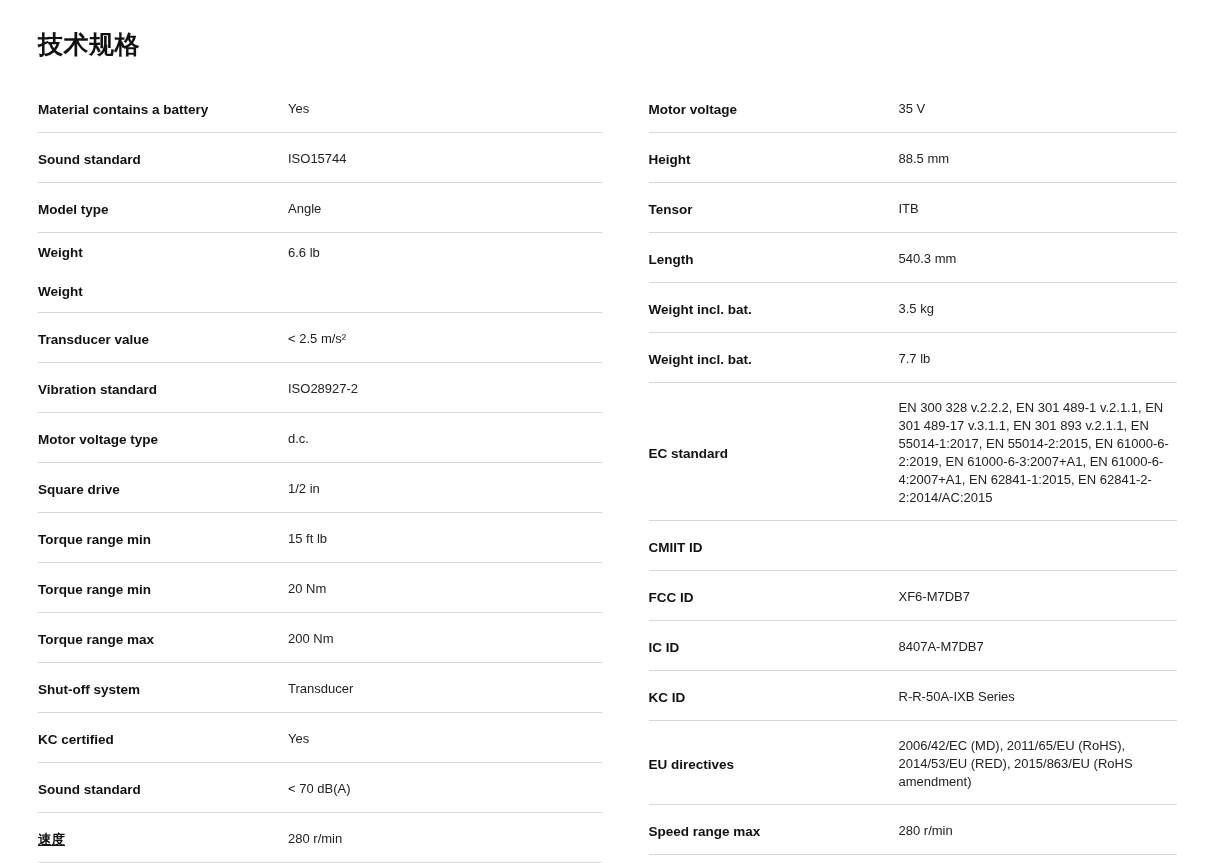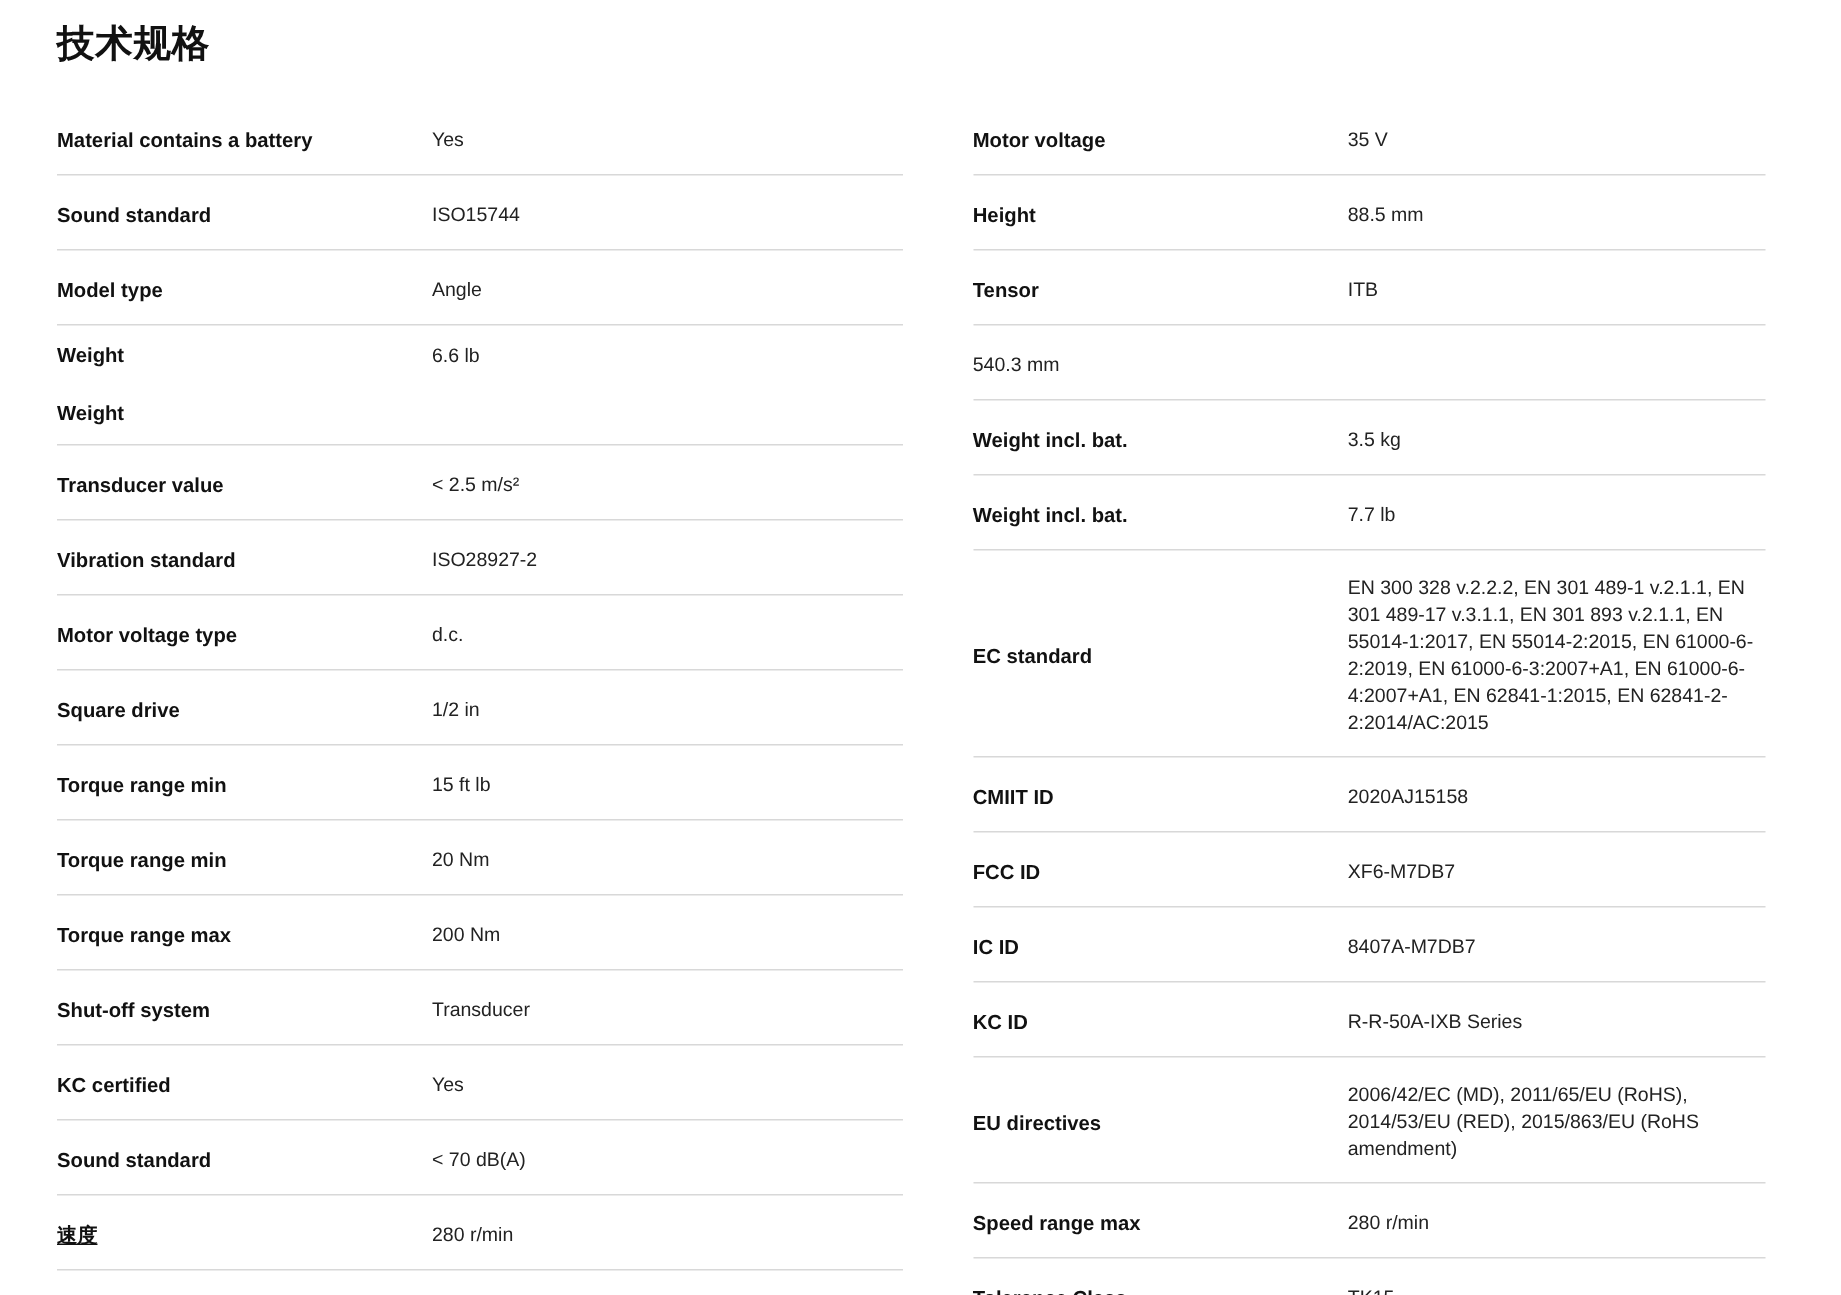--- a/index.html
+++ b/index.html
@@ -15,21 +15,21 @@
     min-height: 863px;
     padding: 0;
     position: relative;
     background: #ffffff;
   }
   .page-title {
     font-size: 25px;
     font-weight: bold;
     color: #111111;
     margin: 0;
-    padding: 12px 0 0 38px;
+    padding: 28px 0 0 38px;
     letter-spacing: 0.5px;
   }
   .spec-columns {
     display: flex;
     flex-direction: row;
     padding: 0 26px 0 38px;
     margin-top: 22px;
     gap: 0;
   }
   .spec-col {
@@ -183,41 +183,41 @@
         <div class="spec-label">Height</div>
         <div class="spec-value">88.5 mm</div>
       </div>
 
       <div class="spec-row">
         <div class="spec-label">Tensor</div>
         <div class="spec-value">ITB</div>
       </div>
 
       <div class="spec-row">
+        <div class="spec-label">Length</div>
         <div class="spec-value">540.3 mm</div>
       </div>
 
       <div class="spec-row">
         <div class="spec-label">Weight incl. bat.</div>
         <div class="spec-value">3.5 kg</div>
       </div>
 
       <div class="spec-row">
         <div class="spec-label">Weight incl. bat.</div>
         <div class="spec-value">7.7 lb</div>
       </div>
 
       <div class="spec-row">
         <div class="spec-label">EC standard</div>
         <div class="spec-value">EN 300 328 v.2.2.2, EN 301 489-1 v.2.1.1, EN 301 489-17 v.3.1.1, EN 301 893 v.2.1.1, EN 55014-1:2017, EN 55014-2:2015, EN 61000-6-2:2019, EN 61000-6-3:2007+A1, EN 61000-6-4:2007+A1, EN 62841-1:2015, EN 62841-2-2:2014/AC:2015</div>
       </div>
 
       <div class="spec-row">
         <div class="spec-label">CMIIT ID</div>
-        <div class="spec-value">2020AJ15158</div>
       </div>
 
       <div class="spec-row">
         <div class="spec-label">FCC ID</div>
         <div class="spec-value">XF6-M7DB7</div>
       </div>
 
       <div class="spec-row">
         <div class="spec-label">IC ID</div>
         <div class="spec-value">8407A-M7DB7</div>

